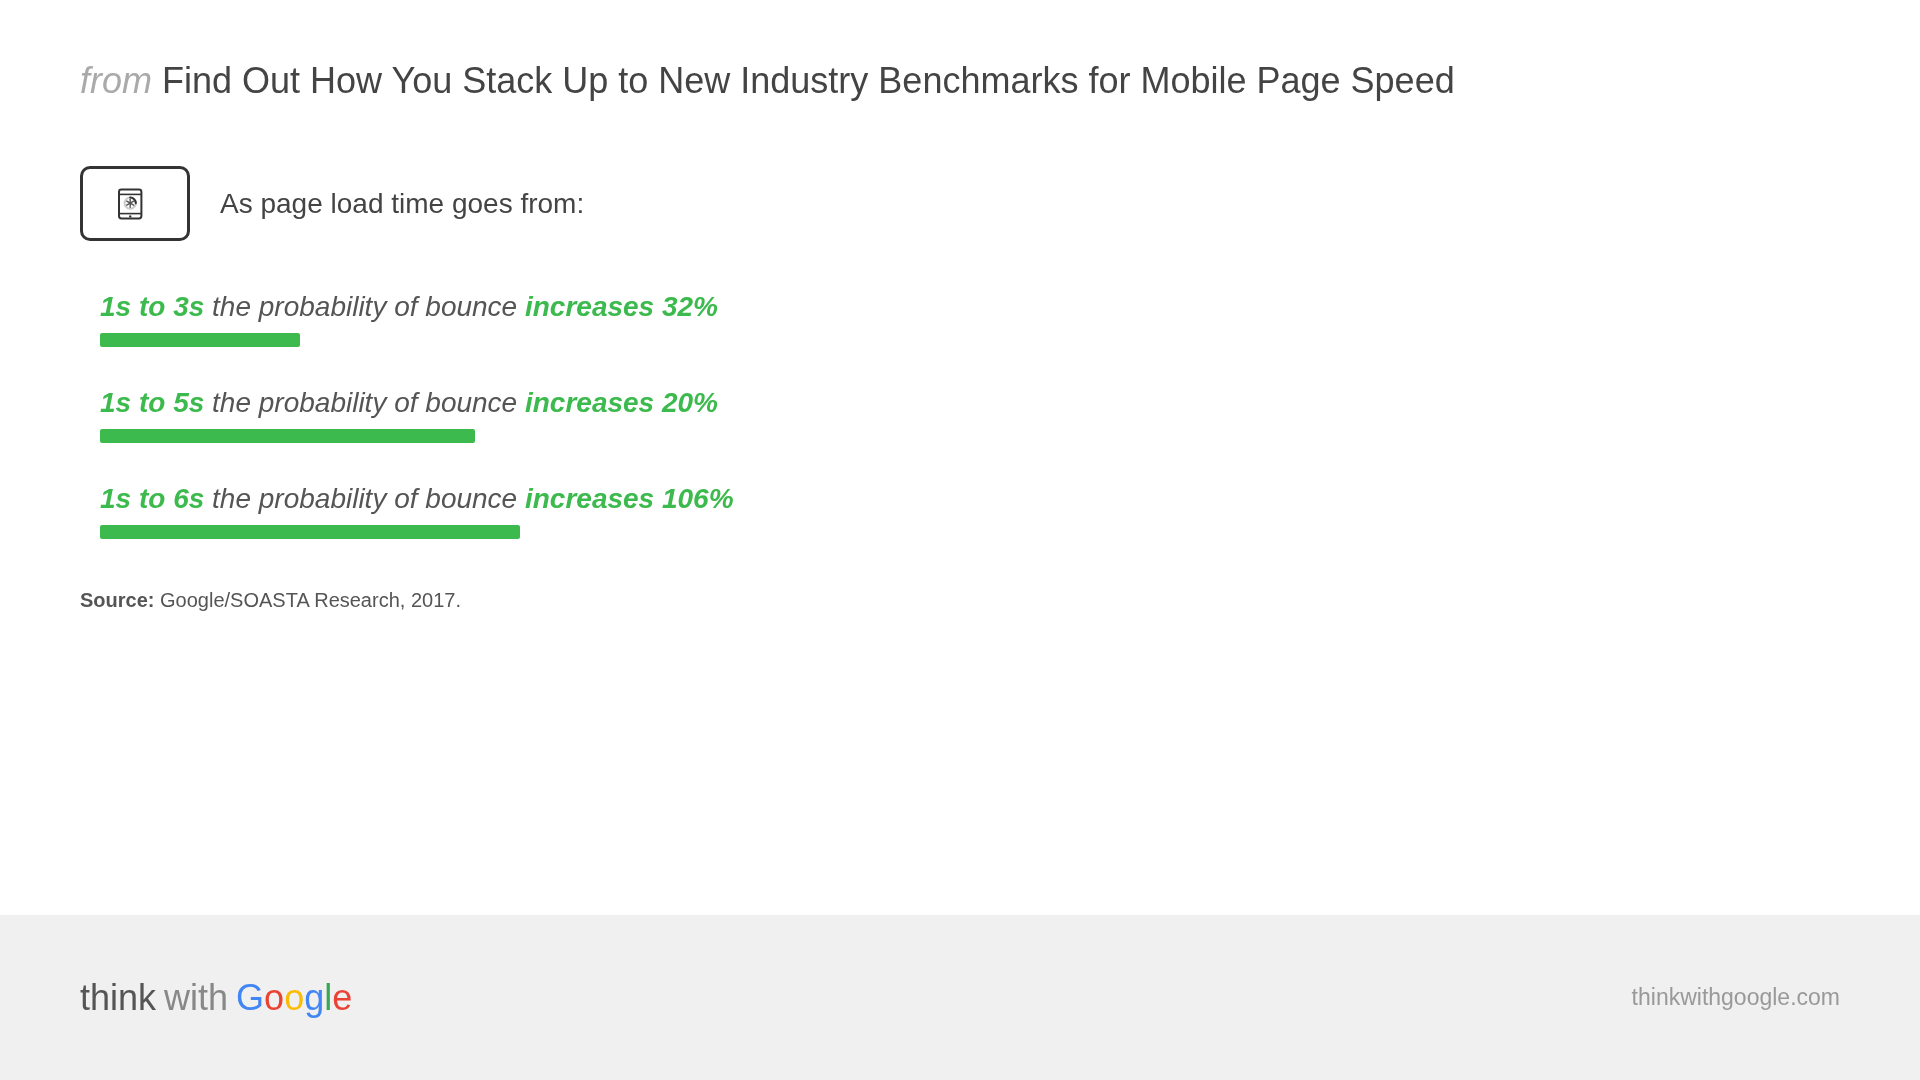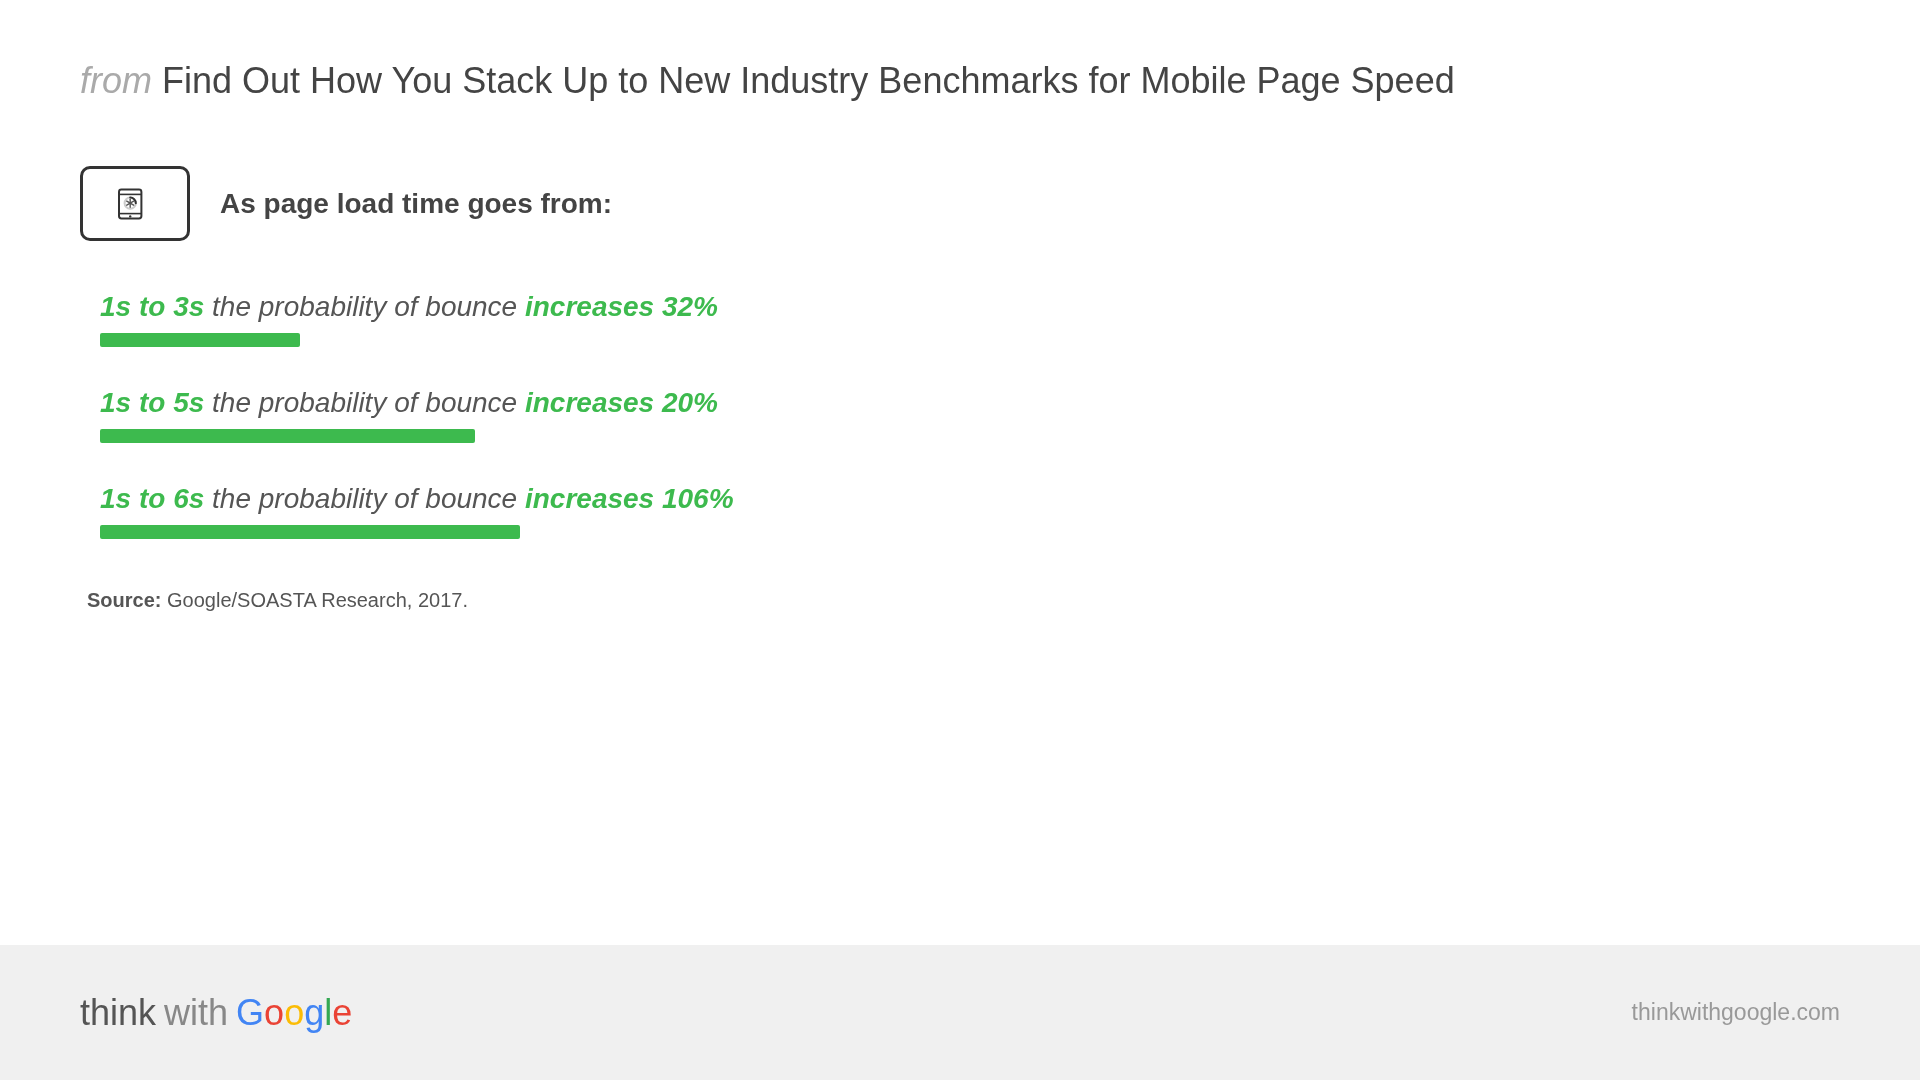--- a/index.html
+++ b/index.html
@@ -59,21 +59,21 @@
     }
 
     .mobile-icon-box svg {
       width: 40px;
       height: 40px;
     }
 
     .page-load-text {
       font-size: 28px;
       color: #444444;
-      font-weight: 700;
+      font-weight: 400;
     }
 
     .stats-container {
       display: flex;
       flex-direction: column;
       gap: 40px;
       padding-left: 20px;
     }
 
     .stat-item {
@@ -110,26 +110,25 @@
     }
 
     .source-text {
       font-size: 20px;
       color: #555555;
       margin-top: 50px;
     }
 
     .source-text .source-label {
       font-weight: 700;
-      margin-left: 7px;
     }
 
     .footer {
       background: #f0f0f0;
-      height: 135px;
+      height: 165px;
       display: flex;
       align-items: center;
       justify-content: space-between;
       padding: 0 80px;
       flex-shrink: 0;
     }
 
     .think-with-google {
       display: flex;
       align-items: center;

